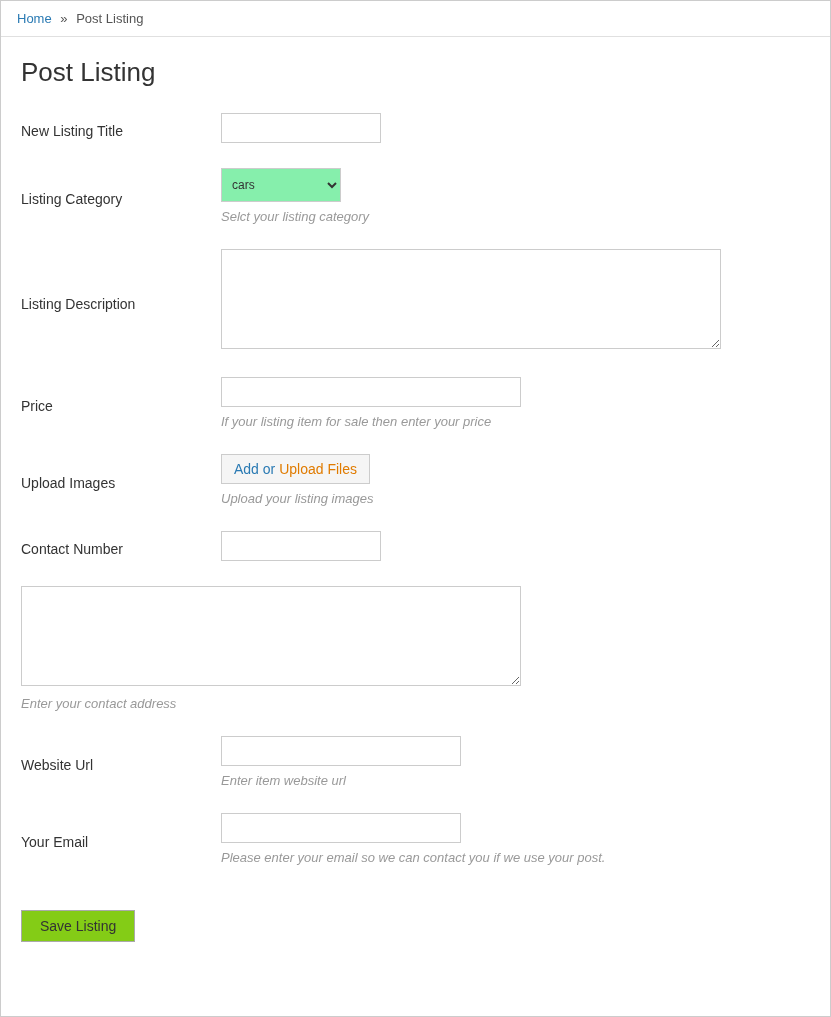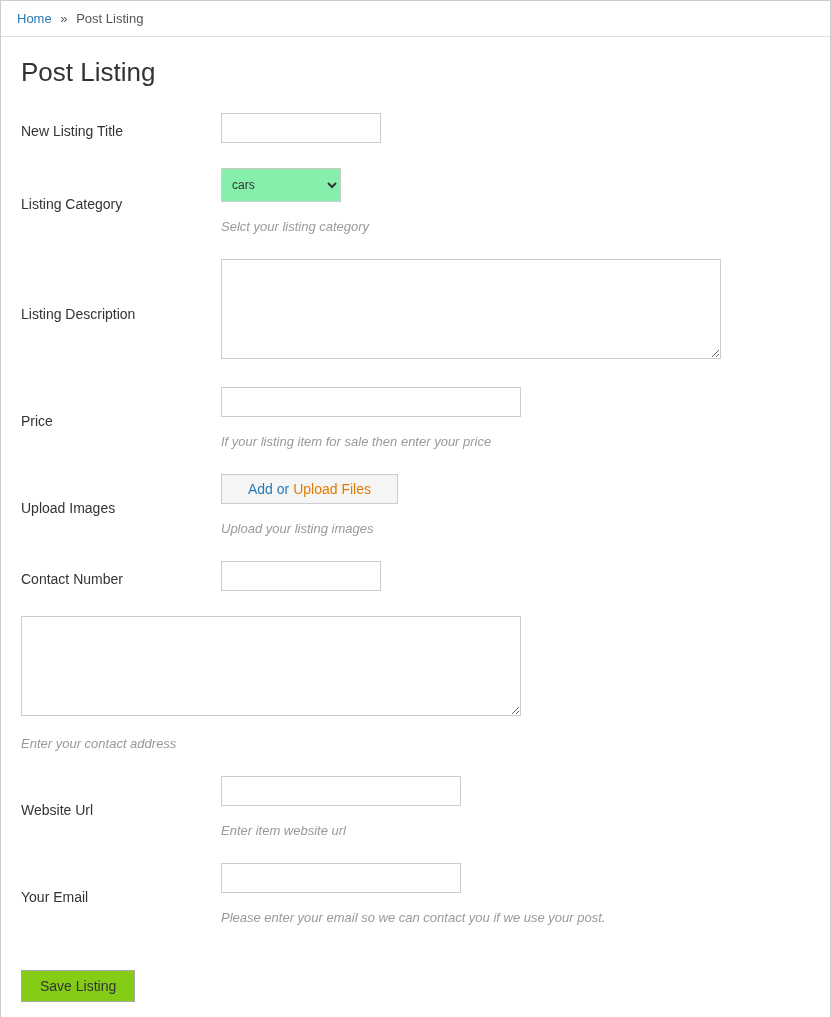--- a/index.html
+++ b/index.html
@@ -126,29 +126,29 @@
       padding: 4px 6px;
       font-size: 12px;
       color: #333;
       background: #86efac;
       outline: none;
       min-width: 120px;
     }
 
     .hint-text {
       display: block;
-      margin-top: 17px;
+      margin-top: 7px;
       font-size: 13px;
       color: #999;
       font-style: italic;
     }
 
     .upload-button {
       display: inline-block;
-      padding: 6px 26px;
+      padding: 6px 12px;
       border: 1px solid #ccc;
       background: #f5f5f5;
       cursor: pointer;
       font-size: 14px;
       color: #333;
     }
 
     .upload-button .add-text {
       color: #2a7ab3;
     }

